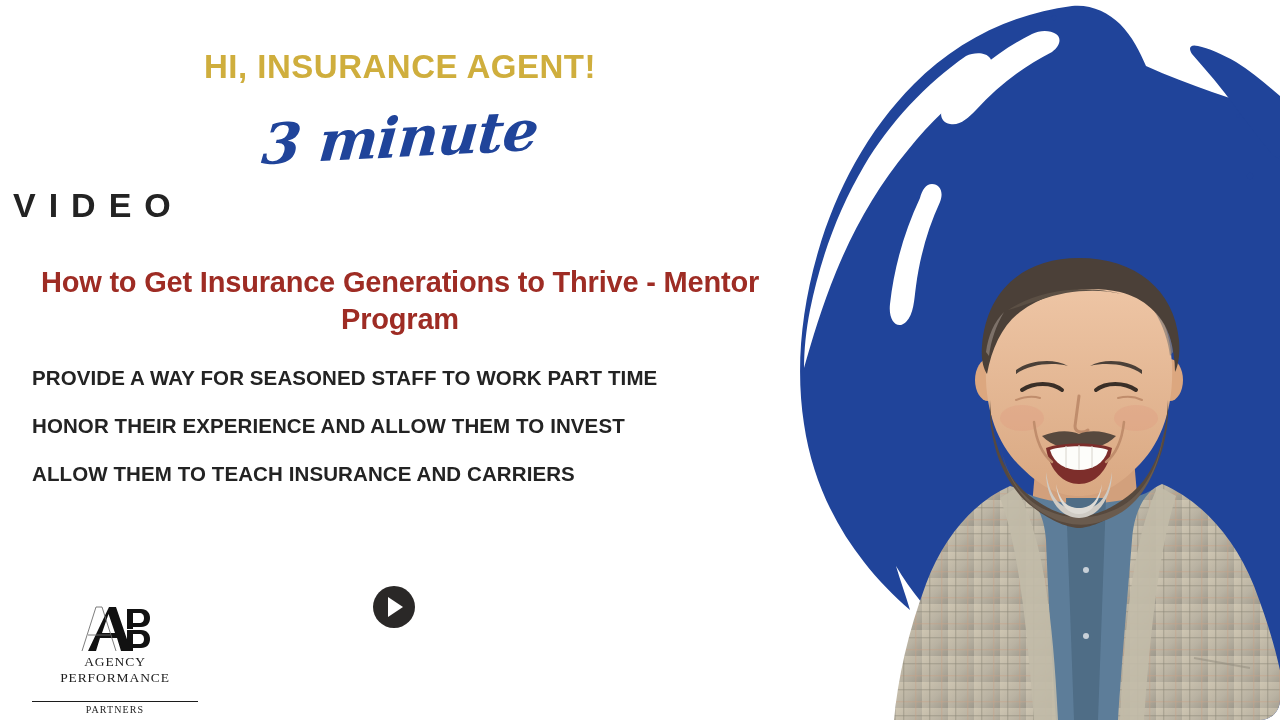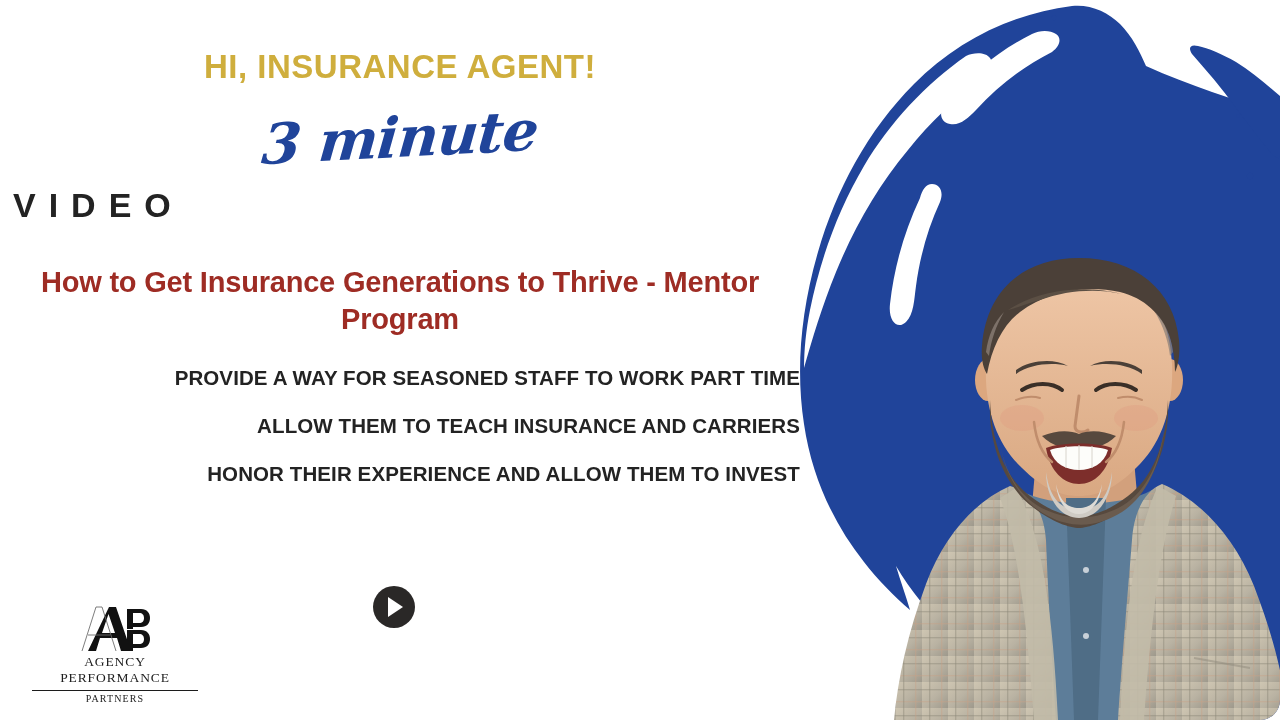--- a/index.html
+++ b/index.html
@@ -89,27 +89,28 @@
     font-weight:bold;
     line-height:1.28;
     letter-spacing:-0.2px;
   }
 
   .bullets {
     position:absolute;
     top:366px; left:0; width:800px;
   }
   .bullet {
-    text-align:right;
+    text-align:left;
     color:#232323;
     font-size:20.5px;
     font-weight:bold;
     letter-spacing:0.1px;
     margin-bottom:24px;
     white-space:nowrap;
+    padding-left:32px;
   }
 
   
   .play-button {
     position:absolute;
     left:373px; top:586px;
     width:42px; height:42px;
     border-radius:50%;
     background:#2a2827;
     cursor:pointer;
@@ -131,21 +132,21 @@
   }
   .logo .mono { display:block; margin:0 auto; }
   .logo .org {
     text-align:center;
     color:#1c1c1c;
     font-family:"Liberation Serif", serif;
     font-size:13.5px;
     letter-spacing:0.9px;
     margin-top:1px;
     border-bottom:1.3px solid #1c1c1c;
-    padding-bottom:4px;
+    padding-bottom:15px;
     width:166px;
     margin-left:auto; margin-right:auto;
   }
   .logo .sub {
     text-align:center;
     color:#1c1c1c;
     font-family:"Liberation Serif", serif;
     font-size:10px;
     letter-spacing:1.1px;
     margin-top:2px;
@@ -369,22 +370,22 @@
     <div class="greeting">HI, INSURANCE AGENT!</div>
 
     <div class="script-line">3 minute</div>
 
     <div class="video-word">VIDEO</div>
 
     <div class="vtitle">How to Get Insurance Generations to Thrive - Mentor Program</div>
 
     <div class="bullets">
       <div class="bullet">PROVIDE A WAY FOR SEASONED STAFF TO WORK PART TIME</div>
+      <div class="bullet">HONOR THEIR EXPERIENCE AND ALLOW THEM TO INVEST</div>
       <div class="bullet">ALLOW THEM TO TEACH INSURANCE AND CARRIERS</div>
-      <div class="bullet">HONOR THEIR EXPERIENCE AND ALLOW THEM TO INVEST</div>
     </div>
 
     <div class="play-button">
       <div class="tri"></div>
     </div>
 
     <div class="logo">
       <svg class="mono" width="92" height="48" viewBox="0 0 92 48" xmlns="http://www.w3.org/2000/svg">
 
         <path fill="#111111" d="

